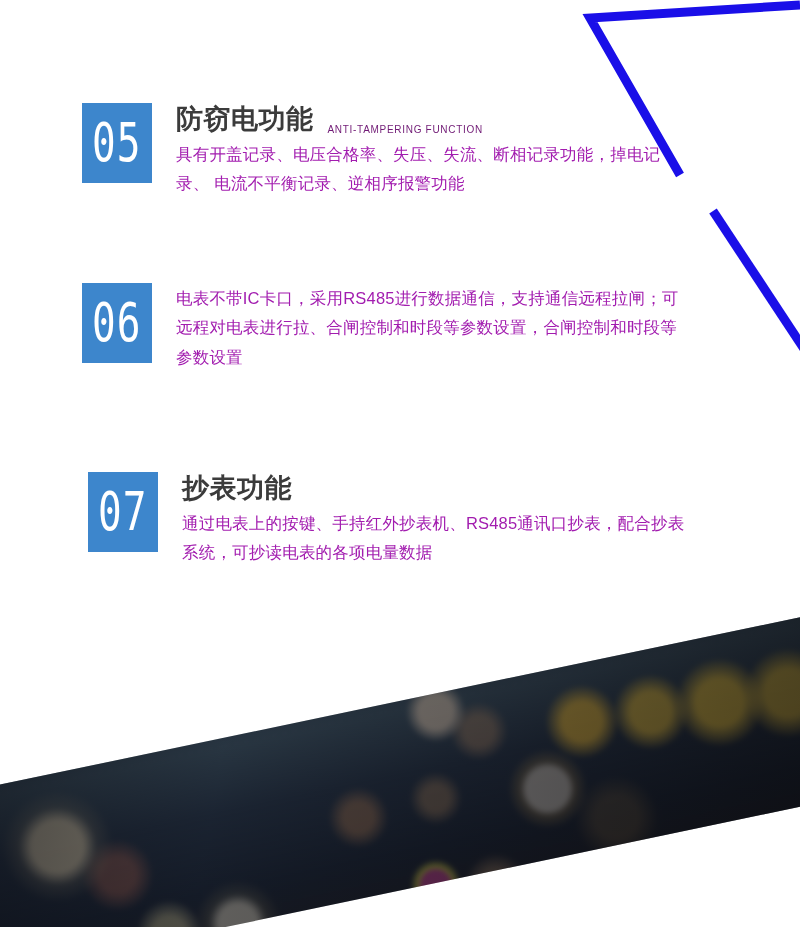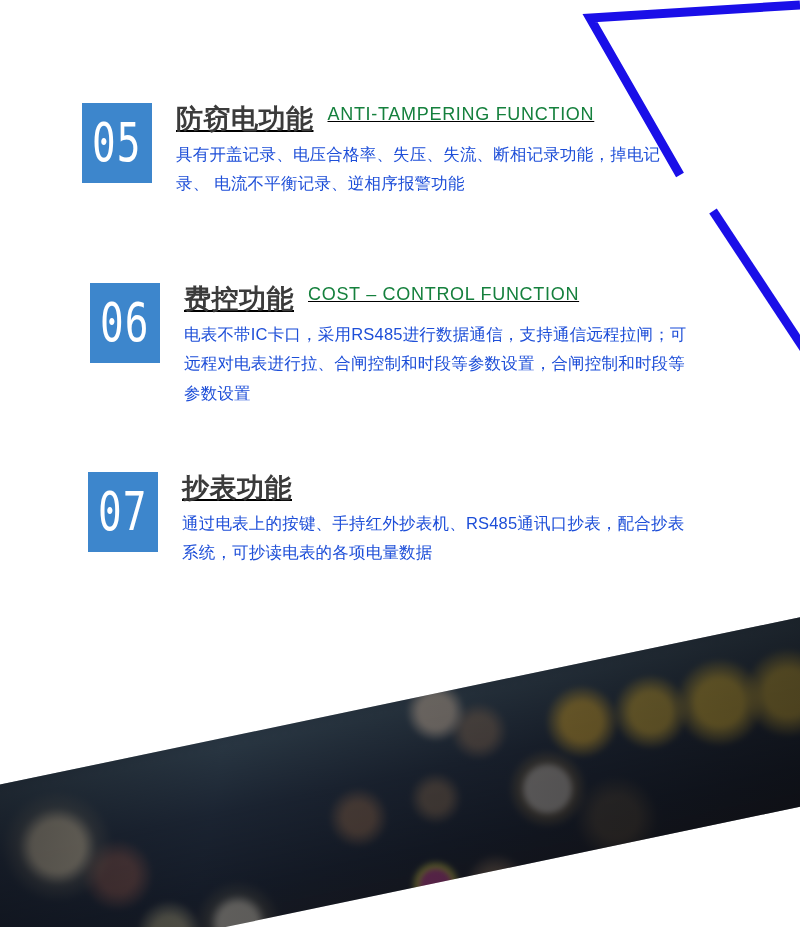--- a/index.html
+++ b/index.html
@@ -33,21 +33,21 @@
     width:800px;
   }
 
   .feature {
     position:absolute;
     display:flex;
     align-items:flex-start;
   }
 
   .feature-1 { left:82px; top:103px; }
-  .feature-2 { left:90px; top:283px; }
+  .feature-2 { left:82px; top:283px; }
   .feature-3 { left:82px; top:472px;padding-left:6px; }
 
   .badge {
     width:70px;
     height:80px;
     flex:0 0 70px;
     background:#3d86cc;
     display:flex;
     align-items:center;
     justify-content:center;
@@ -61,43 +61,42 @@
     font-family:"DejaVu Sans Mono","Liberation Mono",monospace;
     line-height:1;
     transform:scaleY(1.32) scaleX(0.96);
     transform-origin:center;
   }
 
   .feature-body { padding-top:1px; }
 
   .title-row {
     display:flex;
-    align-items:flex-start;
+    align-items:flex-end;
     margin-bottom:5px;
-    text-decoration:underline;
   }
   .cn-title {
     font-size:27px;
     font-weight:bold;
     color:#3b3b3b;
     letter-spacing:0.5px;
     line-height:1.15;
     white-space:nowrap;
   }
   .en-title {
-    font-size:18px;
-    color:#15803d;
+    font-size:10px;
+    color:#701a75;
     letter-spacing:0.7px;
     margin-left:14px;
     white-space:nowrap;
   }
 
   .desc {
     font-size:16.5px;
-    color:#1d4ed8;
+    color:#a21caf;
     line-height:1.78;
     max-width:505px;
     letter-spacing:0.2px;
   }
 
   
   .photo-band {
     position:absolute;
     left:-20px;
     top:520px;
@@ -169,24 +168,20 @@
         </div>
         <div class="desc">具有开盖记录、电压合格率、失压、失流、断相记录功能，掉电记录、 电流不平衡记录、逆相序报警功能</div>
       </div>
     </div>
 
     <div class="feature feature-2">
       <div class="badge">
         <span class="badge-num">06</span>
       </div>
       <div class="feature-body">
-        <div class="title-row">
-          <span class="cn-title">费控功能</span>
-          <span class="en-title">COST – CONTROL FUNCTION</span>
-        </div>
         <div class="desc">电表不带IC卡口，采用RS485进行数据通信，支持通信远程拉闸；可远程对电表进行拉、合闸控制和时段等参数设置，合闸控制和时段等参数设置</div>
       </div>
     </div>
 
     <div class="feature feature-3">
       <div class="badge">
         <span class="badge-num">07</span>
       </div>
       <div class="feature-body">
         <div class="title-row">

